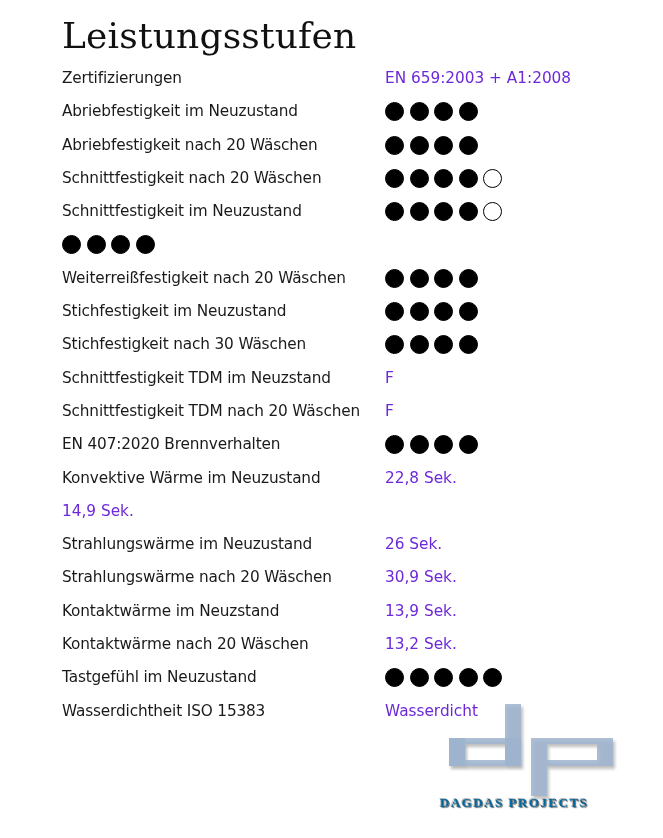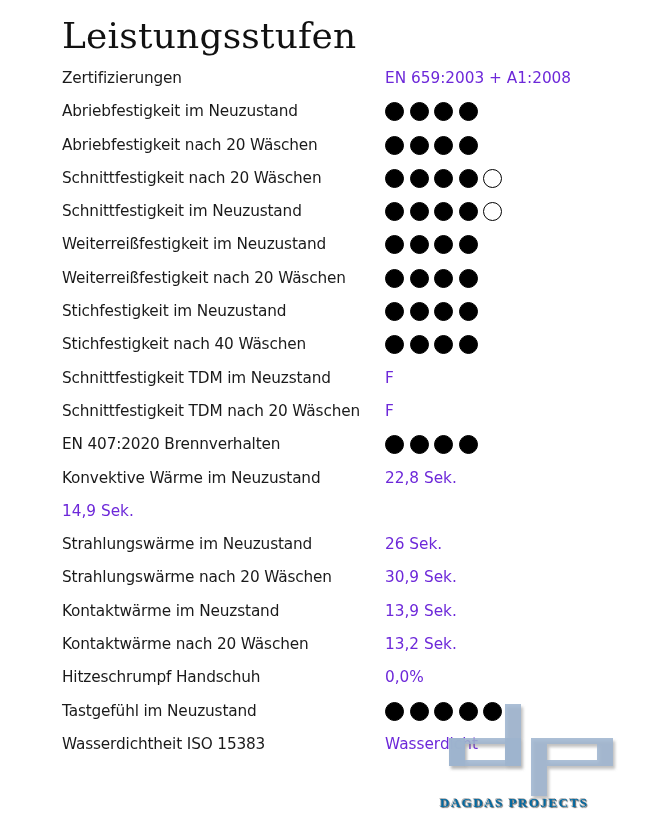--- a/index.html
+++ b/index.html
@@ -127,21 +127,20 @@
       <div class="label">Schnittfestigkeit im Neuzustand</div>
       <div class="value">
         <span class="dot filled"></span>
         <span class="dot filled"></span>
         <span class="dot filled"></span>
         <span class="dot filled"></span>
         <span class="dot empty"></span>
       </div>
     </div>
     <div class="row">
-      <div class="label">Weiterreißfestigkeit im Neuzustand</div>
       <div class="value">
         <span class="dot filled"></span>
         <span class="dot filled"></span>
         <span class="dot filled"></span>
         <span class="dot filled"></span>
       </div>
     </div>
     <div class="row">
       <div class="label">Weiterreißfestigkeit nach 20 Wäschen</div>
       <div class="value">
@@ -154,21 +153,21 @@
     <div class="row">
       <div class="label">Stichfestigkeit im Neuzustand</div>
       <div class="value">
         <span class="dot filled"></span>
         <span class="dot filled"></span>
         <span class="dot filled"></span>
         <span class="dot filled"></span>
       </div>
     </div>
     <div class="row">
-      <div class="label">Stichfestigkeit nach 40 Wäschen</div>
+      <div class="label">Stichfestigkeit nach 30 Wäschen</div>
       <div class="value">
         <span class="dot filled"></span>
         <span class="dot filled"></span>
         <span class="dot filled"></span>
         <span class="dot filled"></span>
       </div>
     </div>
     <div class="row">
       <div class="label">Schnittfestigkeit TDM im Neuzstand</div>
       <div class="value">F</div>
@@ -201,24 +200,20 @@
       <div class="label">Strahlungswärme nach 20 Wäschen</div>
       <div class="value">30,9 Sek.</div>
     </div>
     <div class="row">
       <div class="label">Kontaktwärme im Neuzstand</div>
       <div class="value">13,9 Sek.</div>
     </div>
     <div class="row">
       <div class="label">Kontaktwärme nach 20 Wäschen</div>
       <div class="value">13,2 Sek.</div>
-    </div>
-    <div class="row">
-      <div class="label">Hitzeschrumpf Handschuh</div>
-      <div class="value">0,0%</div>
     </div>
     <div class="row">
       <div class="label">Tastgefühl im Neuzustand</div>
       <div class="value">
         <span class="dot filled"></span>
         <span class="dot filled"></span>
         <span class="dot filled"></span>
         <span class="dot filled"></span>
         <span class="dot filled"></span>
       </div>

